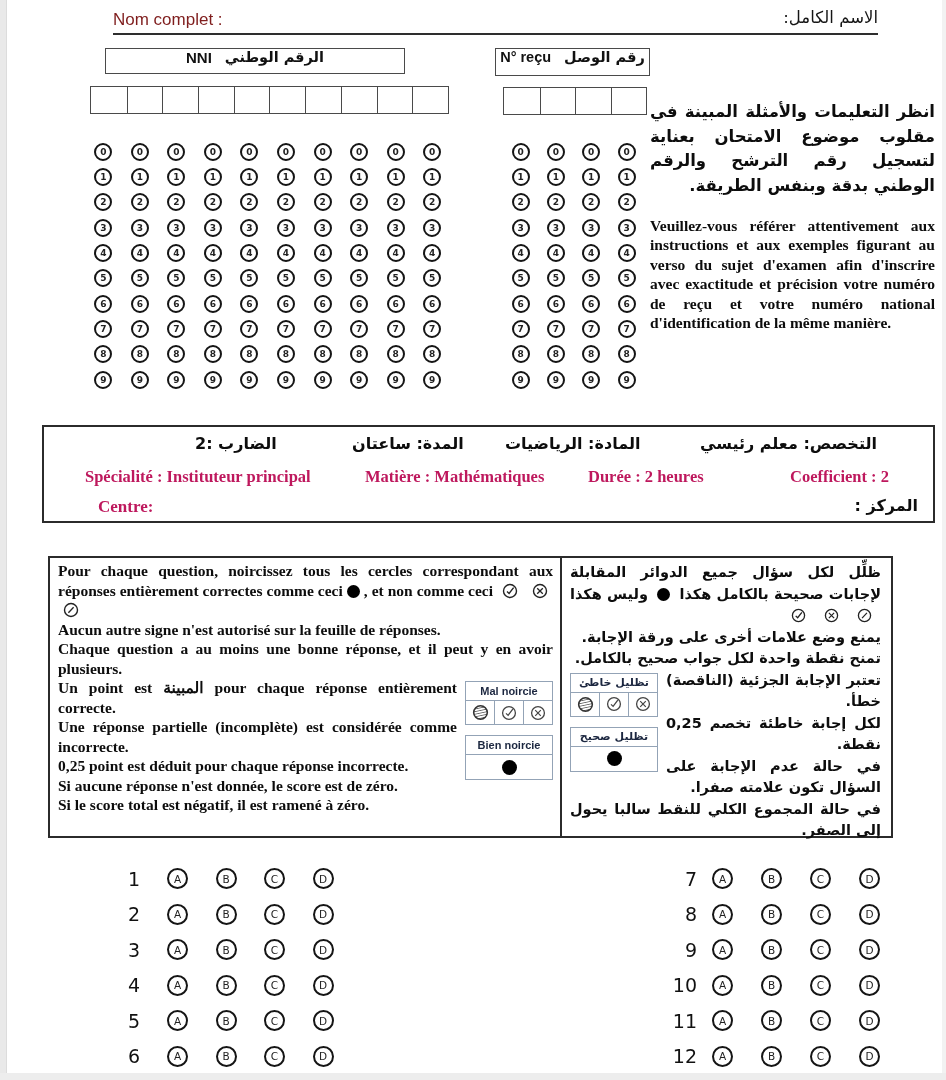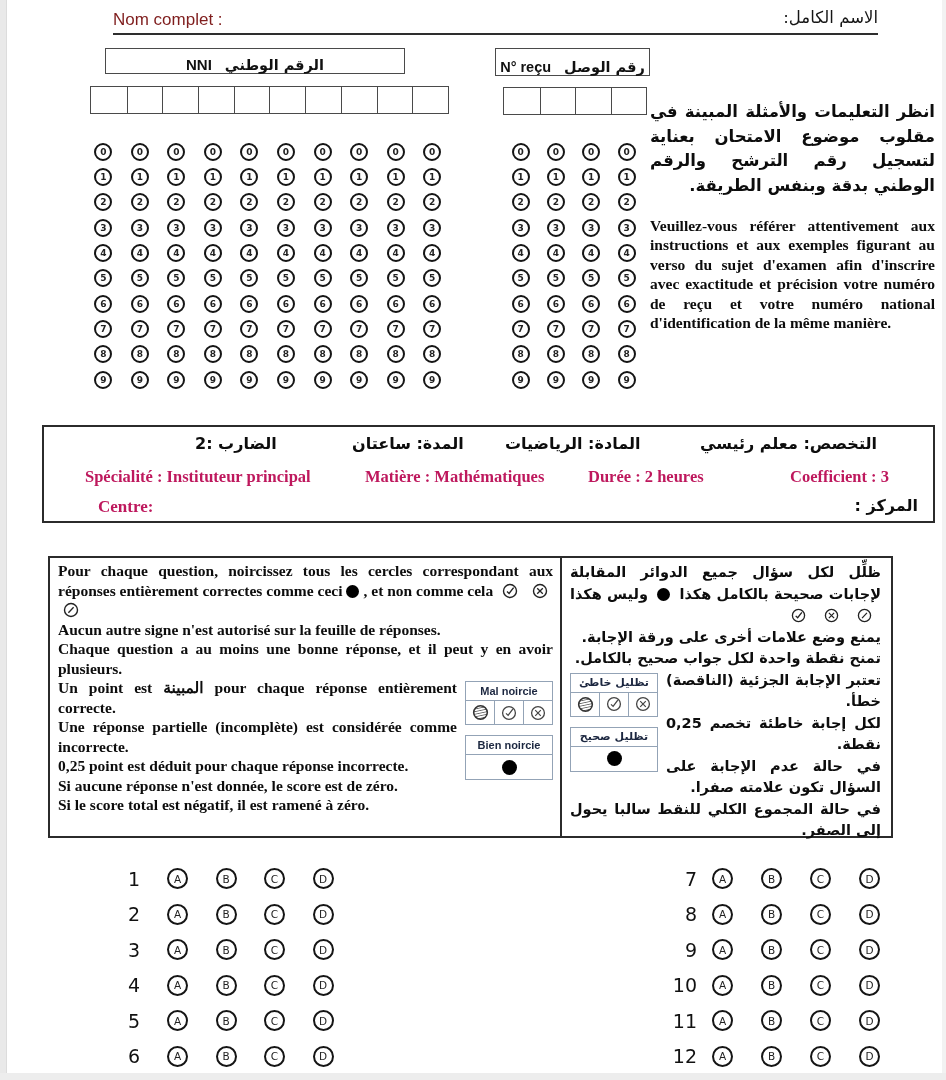--- a/index.html
+++ b/index.html
@@ -8,21 +8,21 @@
   .abs{position:absolute;}
   
   .edge-left{left:0;top:0;width:6px;height:1080px;background:#e9e9e9;border-right:1px solid #dcdcdc;}
   .edge-right{right:0;top:0;width:4px;height:1080px;background:#f2f2f2;}
   .edge-bottom{left:0;top:1073px;width:946px;height:7px;background:#ededed;}
   
   .name-line{left:113px;top:33px;width:765px;border-top:2px solid #2e2e2e;height:0;}
   .name-fr{left:113px;top:10px;font-size:17px;color:#7f1d1d;}
   .name-ar{top:8px;right:68px;font-family:"DejaVu Sans",sans-serif;font-size:16.5px;color:#151515;direction:rtl;}
   
-  .hdr-box{border:1.6px solid #4a4a4a;display:flex;align-items:flex-end;justify-content:center;gap:13px;background:#fff;box-sizing:border-box;}
+  .hdr-box{border:1.6px solid #4a4a4a;display:flex;align-items:flex-start;justify-content:center;gap:13px;background:#fff;box-sizing:border-box;}
   .hdr-nni{left:105px;top:48px;width:300px;height:26px;}
   .hdr-recu{left:495px;top:48px;width:155px;height:28px;}
   .hdr-box .lat{font-weight:bold;font-size:15px;font-family:"Liberation Sans",sans-serif;}
   .hdr-box .arb{font-weight:bold;font-size:14.5px;font-family:"DejaVu Sans",sans-serif;direction:rtl;}
   
   .cells-row{display:flex;border:1.6px solid #4a4a4a;box-sizing:content-box;background:#fff;}
   .cell{box-sizing:border-box;height:26px;border-left:1.5px solid #4a4a4a;}
   .cell:first-child{border-left:none;}
   
   .digit-grid{display:grid;grid-auto-rows:25.35px;justify-items:center;align-items:center;}
@@ -263,27 +263,27 @@
   <div class="abs side-fr">Veuillez-vous référer attentivement aux instructions et aux exemples figurant au verso du sujet d'examen afin d'inscrire avec exactitude et précision votre numéro de reçu et votre numéro national d'identification de la même manière.</div>
 
   <div class="abs info-box"></div>
   <div class="abs info-ar" style="left:195px;top:434px;">الضارب :2</div>
   <div class="abs info-ar" style="left:352px;top:434px;">المدة: ساعتان</div>
   <div class="abs info-ar" style="left:505px;top:434px;">المادة: الرياضيات</div>
   <div class="abs info-ar" style="left:700px;top:434px;">التخصص: معلم رئيسي</div>
   <div class="abs info-fr" style="left:85px;top:467px;">Spécialité : Instituteur principal</div>
   <div class="abs info-fr" style="left:365px;top:467px;">Matière : Mathématiques</div>
   <div class="abs info-fr" style="left:588px;top:467px;">Durée : 2 heures</div>
-  <div class="abs info-fr" style="left:790px;top:467px;">Coefficient : 3</div>
+  <div class="abs info-fr" style="left:790px;top:467px;">Coefficient : 2</div>
   <div class="abs info-fr" style="left:98px;top:497px;font-size:17px;">Centre:</div>
   <div class="abs info-ar" style="right:28px;top:496px;">المركز :</div>
 
   <div class="abs instr-box">
     <div class="fr-col">
-      <p class="fp"><span>Pour chaque question, noircissez tous les cercles correspondant aux réponses entièrement correctes comme ceci</span><span class="dot"></span><span>, et non comme cela</span>
+      <p class="fp"><span>Pour chaque question, noircissez tous les cercles correspondant aux réponses entièrement correctes comme ceci</span><span class="dot"></span><span>, et non comme ceci</span>
         <svg class="sym" width="16" height="16" viewBox="0 0 16 16">
             <circle cx="8" cy="8" r="6.5" fill="none" stroke="#222" stroke-width="1.4"></circle>
             <path d="M5 8.4 L7.1 10.4 L11.6 4.6" fill="none" stroke="#222" stroke-width="1.4"></path>
           </svg>
         <svg class="sym" width="16" height="16" viewBox="0 0 16 16">
             <circle cx="8" cy="8" r="6.5" fill="none" stroke="#222" stroke-width="1.4"></circle>
             <path d="M5.2 5.2 L10.8 10.8 M10.8 5.2 L5.2 10.8" stroke="#222" stroke-width="1.3"></path>
           </svg>
         <svg class="sym" width="16" height="16" viewBox="0 0 16 16">
             <circle cx="8" cy="8" r="6.5" fill="none" stroke="#222" stroke-width="1.4"></circle>

